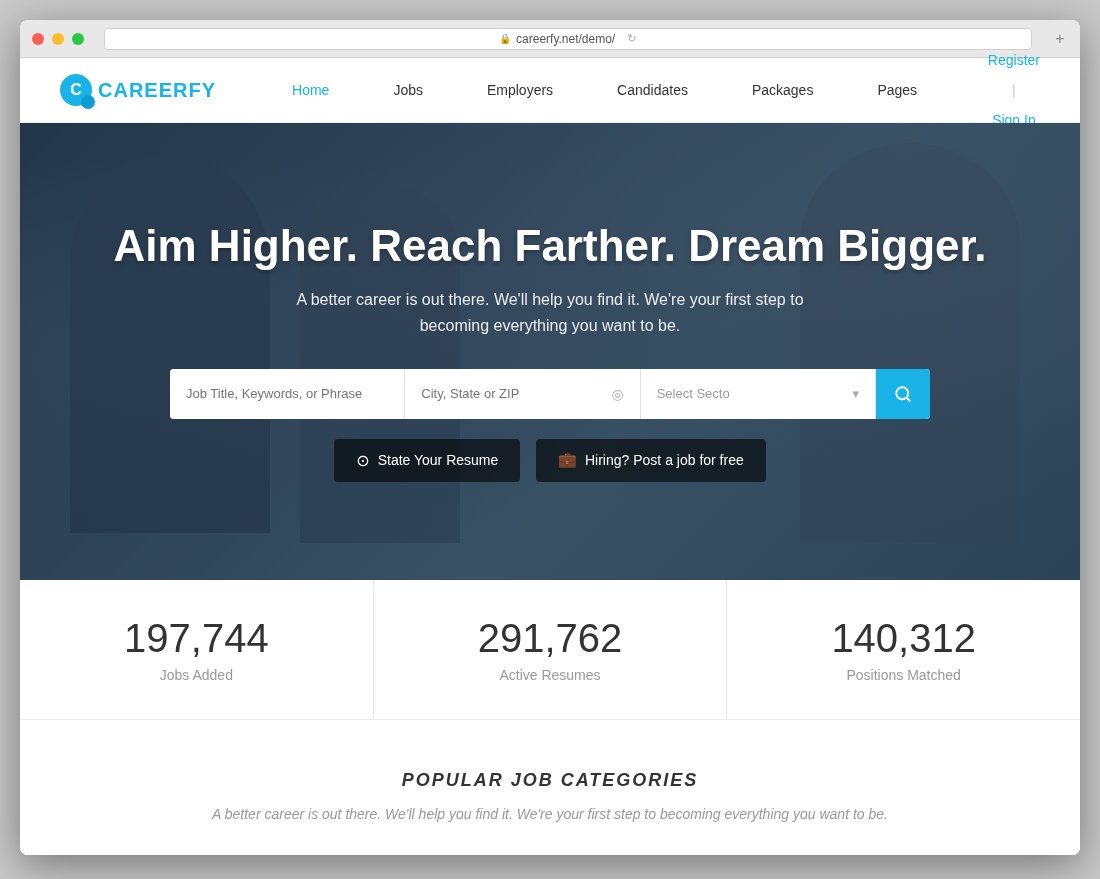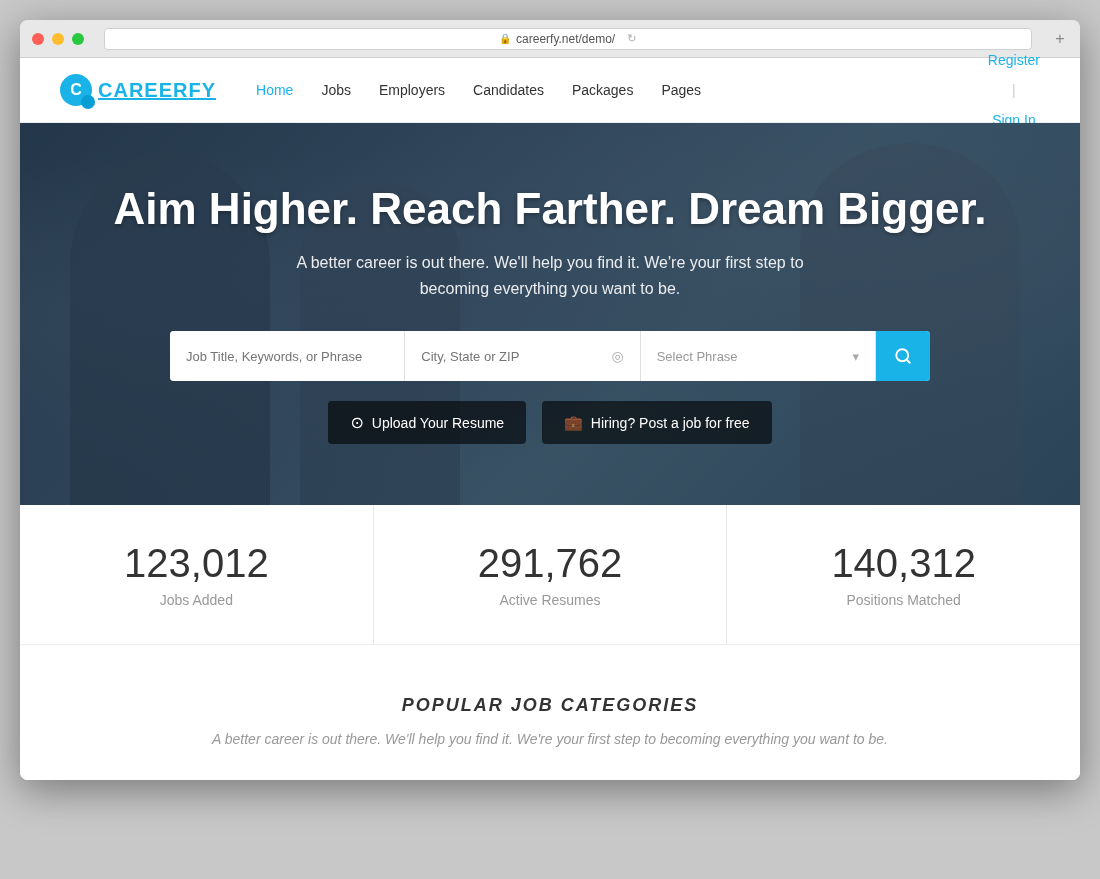--- a/index.html
+++ b/index.html
@@ -95,32 +95,32 @@
       border-radius: 50%;
     }
     .logo-text {
       font-size: 20px;
       font-weight: 700;
       color: #333;
       letter-spacing: 1px;
     }
     .logo-text span {
       color: #1ab3e8;
-      text-decoration: underline;
     }
     .nav-links {
       display: flex;
       gap: 28px;
       list-style: none;
       flex: 1;
     }
     .nav-links li a {
       text-decoration: none;
       font-size: 14px;
       color: #333;
+      margin-left: 36px;
     }
     .nav-links li a.active {
       color: #1ab3e8;
     }
     .nav-right {
       display: flex;
       align-items: center;
       gap: 14px;
       flex-direction: column;
     }
@@ -144,21 +144,21 @@
       cursor: pointer;
       display: flex;
       align-items: center;
       gap: 6px;
       letter-spacing: 0.5px;
     }
 
     
     .hero {
       position: relative;
-      height: 382px;
+      height: 457px;
       background: linear-gradient(135deg, #2c3e50 0%, #4a6278 40%, #5a7a8a 60%, #3d5a6e 100%);
       display: flex;
       flex-direction: column;
       align-items: center;
       justify-content: center;
       overflow: hidden;
     }
     .hero-bg {
       position: absolute;
       inset: 0;
@@ -406,46 +406,46 @@
           A better career is out there. We'll help you find it. We're your first step to<br>becoming everything you want to be.
         </p>
 
         <div class="search-bar">
           <input class="search-input" type="text" placeholder="Job Title, Keywords, or Phrase" style="">
           <div class="search-location">
             <input type="text" placeholder="City, State or ZIP" style="">
             <span class="location-icon">◎</span>
           </div>
           <div class="search-sector">
-            <span>Select Phrase</span>
+            <span>Select Secto</span>
             <span style="color:#aaa;">▾</span>
           </div>
           <button class="search-btn">
             <svg viewBox="0 0 24 24">
                 <path d="M21 21l-4.35-4.35M11 19a8 8 0 100-16 8 8 0 000 16z" stroke="white" stroke-width="2.5" fill="none" stroke-linecap="round"></path>
               </svg>
           </button>
         </div>
 
         <div class="hero-cta">
           <button class="btn-resume">
             <span style="font-size:16px;">⊙</span>
-            <span>Upload Your Resume</span>
+            <span>State Your Resume</span>
           </button>
           <button class="btn-hiring">
             <span style="font-size:15px;">💼</span>
             <span>Hiring? Post a job for free</span>
           </button>
         </div>
       </div>
     </section>
 
     <div class="stats">
       <div class="stat-item">
-        <div class="stat-number">123,012</div>
+        <div class="stat-number">197,744</div>
         <div class="stat-label">Jobs Added</div>
       </div>
       <div class="stat-item">
         <div class="stat-number">291,762</div>
         <div class="stat-label">Active Resumes</div>
       </div>
       <div class="stat-item">
         <div class="stat-number">140,312</div>
         <div class="stat-label">Positions Matched</div>
       </div>

